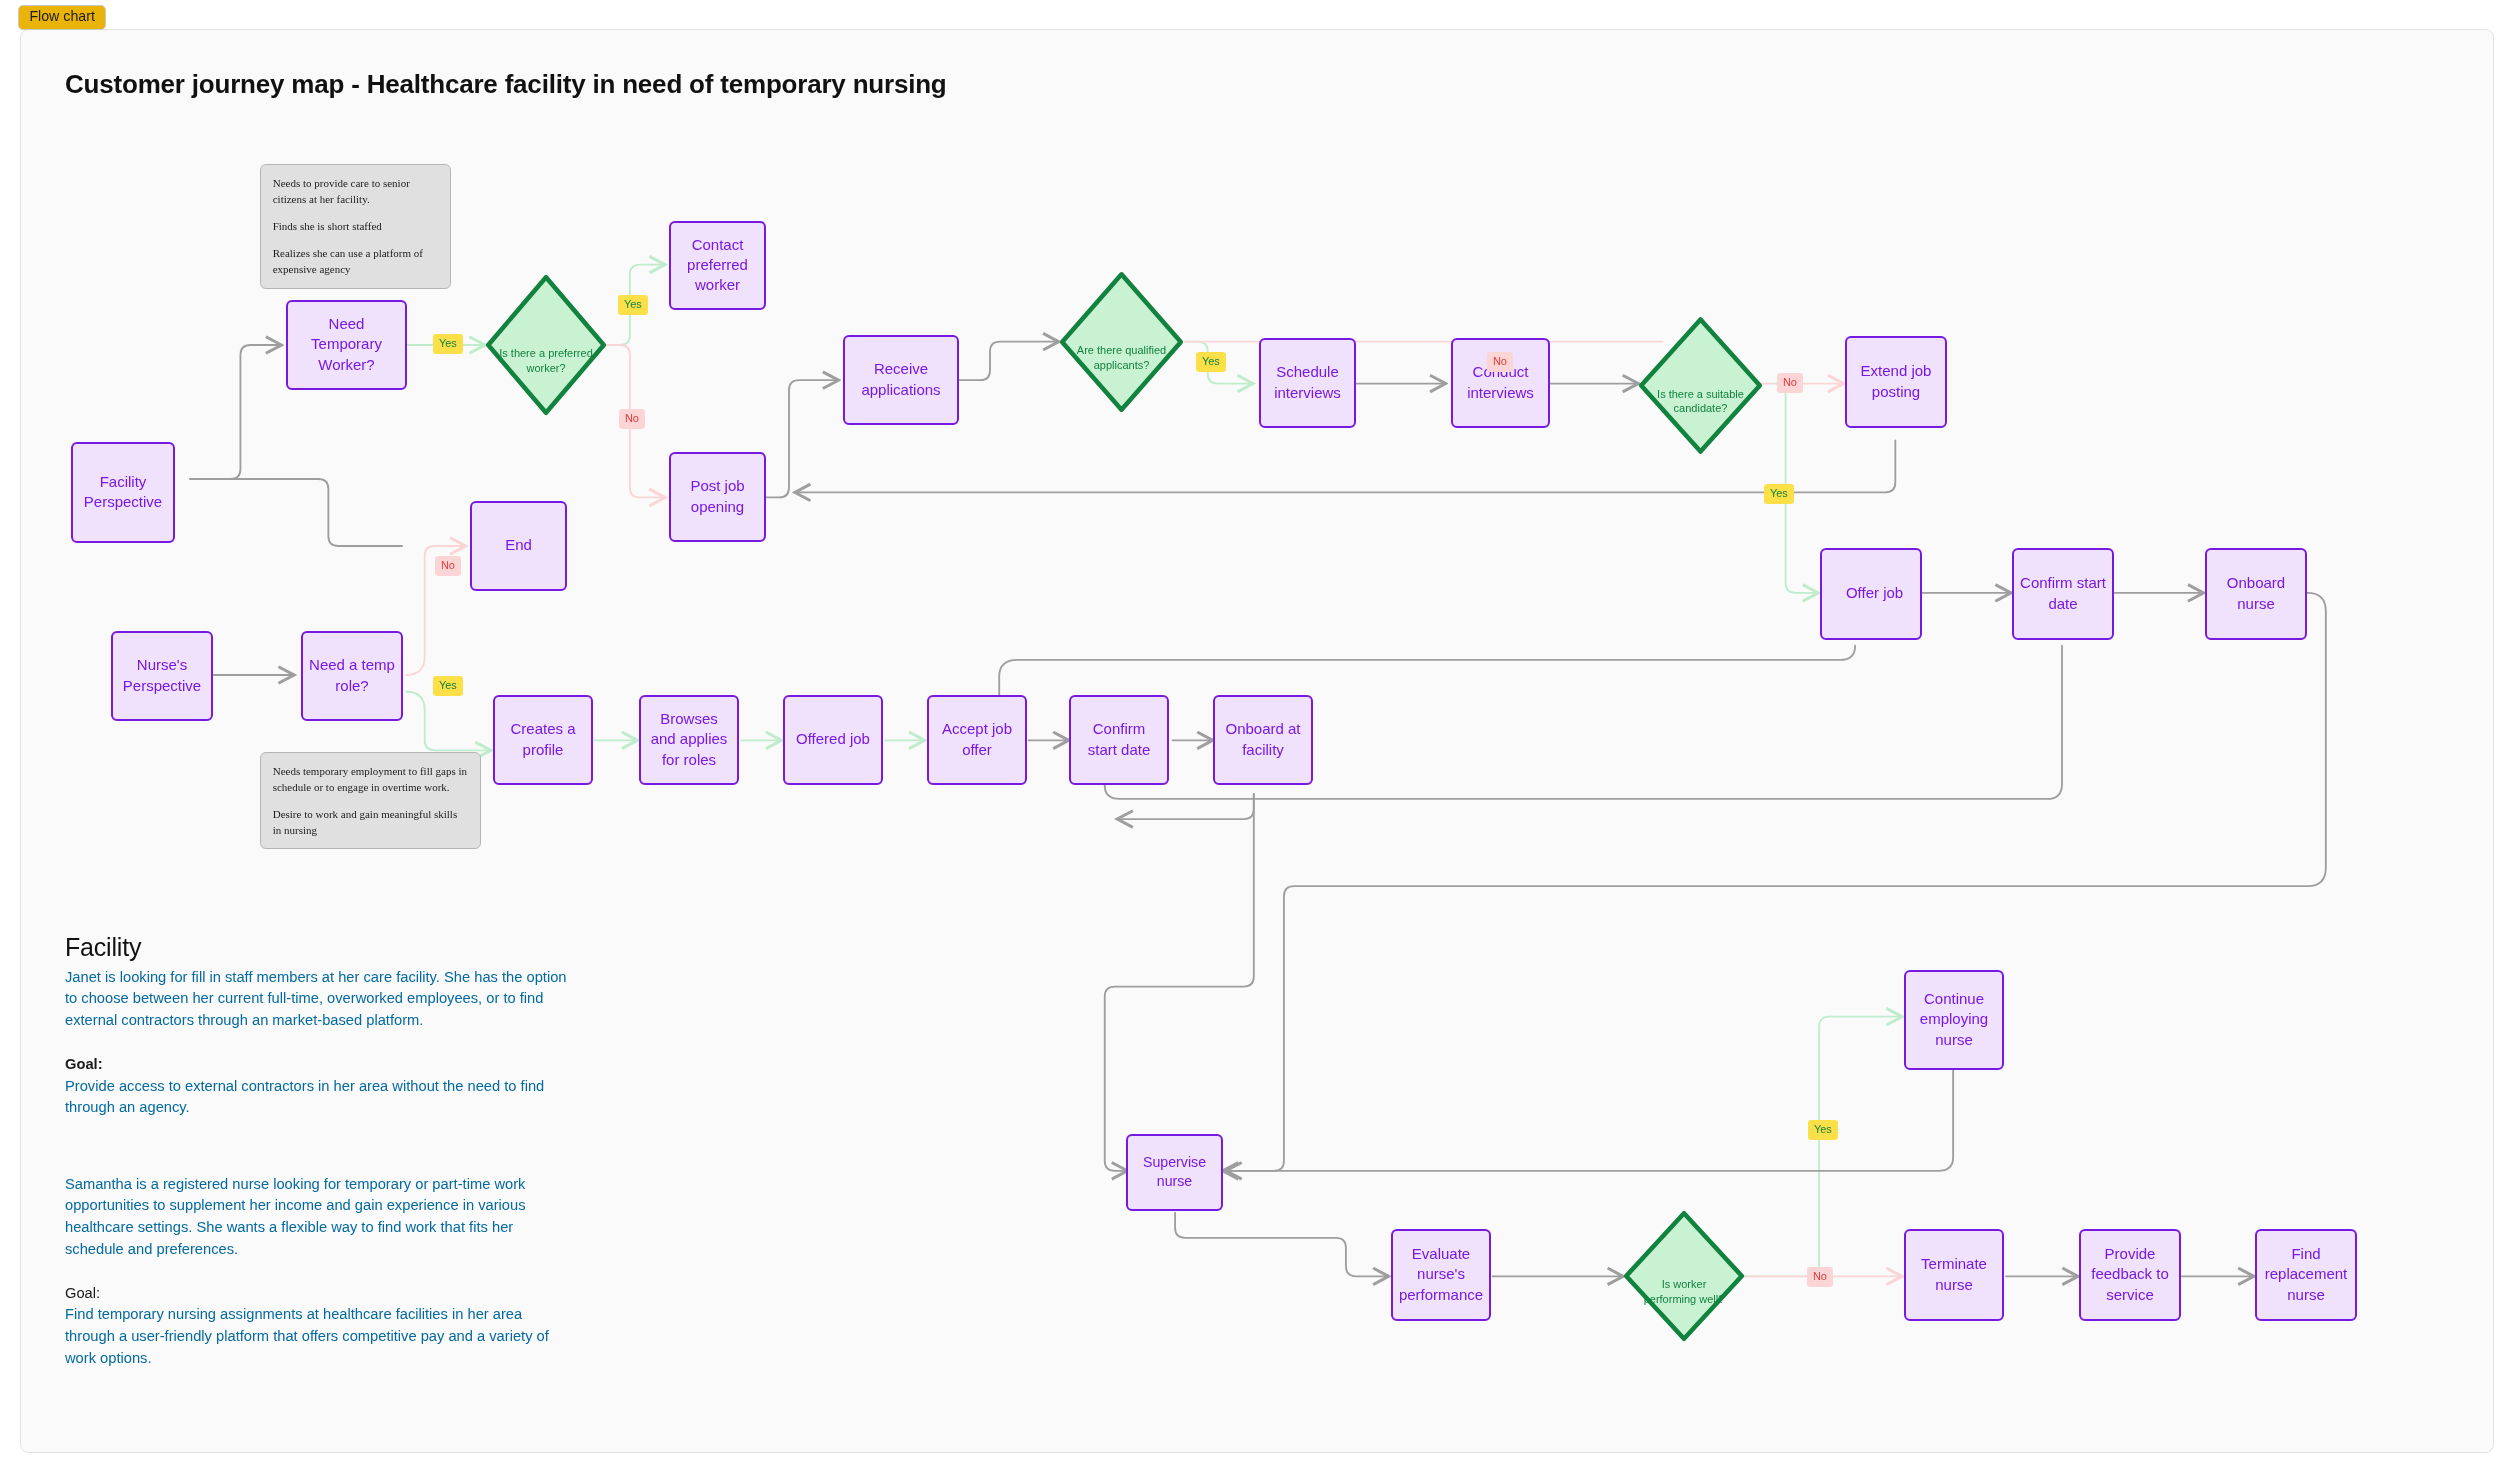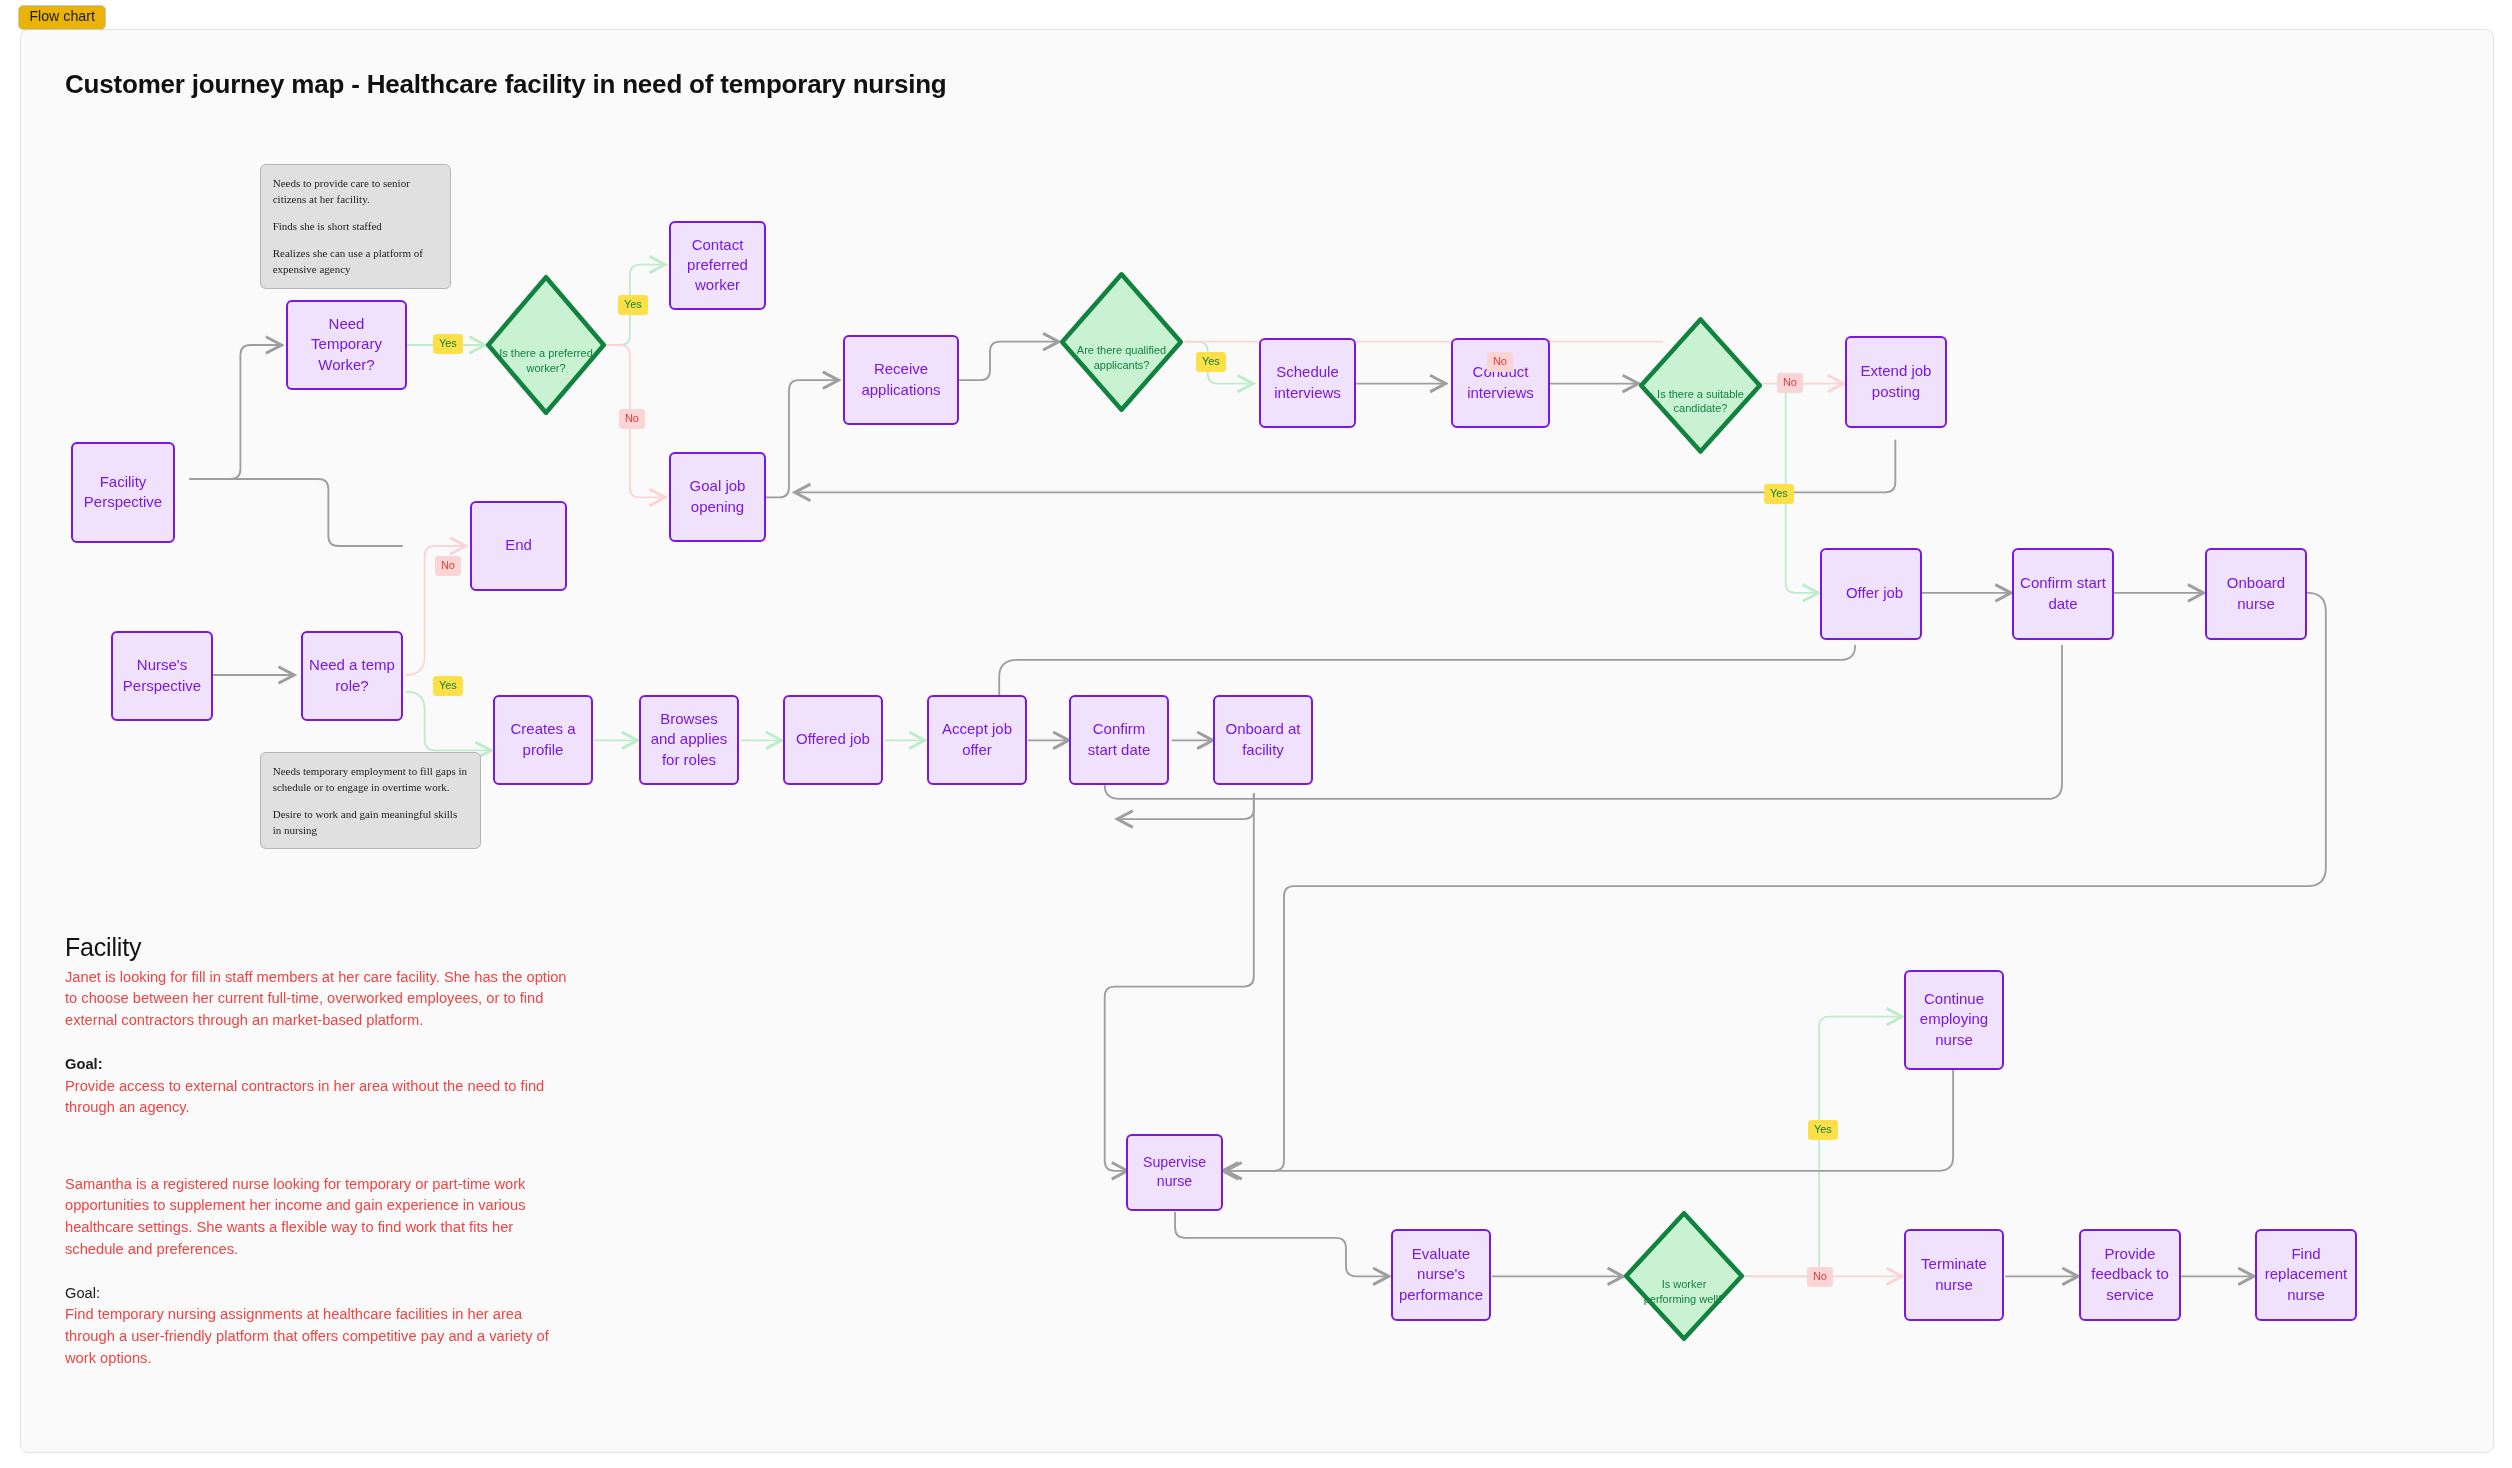--- a/index.html
+++ b/index.html
@@ -121,21 +121,21 @@
   .persona h2 {
     margin: 0 0 5px 0;
     font-size: 25px;
     font-weight: normal;
     color: #121212;
     letter-spacing: -0.2px;
   }
   .persona p {
     margin: 0;
     font-size: 14.7px;
-    color: #ef4444;
+    color: #0369a1;
     line-height: 1.48;
   }
   .persona .spacer { height: 22px; }
   .persona .goal-label { font-size: 14.7px; color: #1a1a1a; line-height: 1.48; }
   .persona .goal-label.bold { font-weight: bold; }
 </style>
 </head>
 <body>
 
 <div id="page">
@@ -255,21 +255,21 @@
 
     <div class="diamond-wrap" style="left:463px; top:243px; width:124px; height:144px;">
       <svg width="124" height="144" viewBox="0 0 148 172">
         <polygon points="74,5 143,86 74,167 5,86" fill="#c9f2d2" stroke="#12823f" stroke-width="5.5" stroke-linejoin="round"></polygon>
       </svg>
       <div class="diamond-label">Is there a preferred worker?</div>
     </div>
 
     <div class="node" style="left:648px; top:191px; width:97px; height:89px;">Contact preferred worker</div>
 
-    <div class="node" style="left:648px; top:422px; width:97px; height:90px;">Goal job opening</div>
+    <div class="node" style="left:648px; top:422px; width:97px; height:90px;">Post job opening</div>
 
     <div class="node" style="left:449px; top:471px; width:97px; height:90px;">End</div>
 
     <div class="node" style="left:822px; top:305px; width:116px; height:90px;">Receive applications</div>
 
     <div class="diamond-wrap" style="left:1037px; top:240px; width:127px; height:144px;">
       <svg width="127" height="144" viewBox="0 0 152 172">
         <polygon points="76,5 147,86 76,167 5,86" fill="#c9f2d2" stroke="#12823f" stroke-width="5.5" stroke-linejoin="round"></polygon>
       </svg>
       <div class="diamond-label">Are there qualified applicants?</div>

